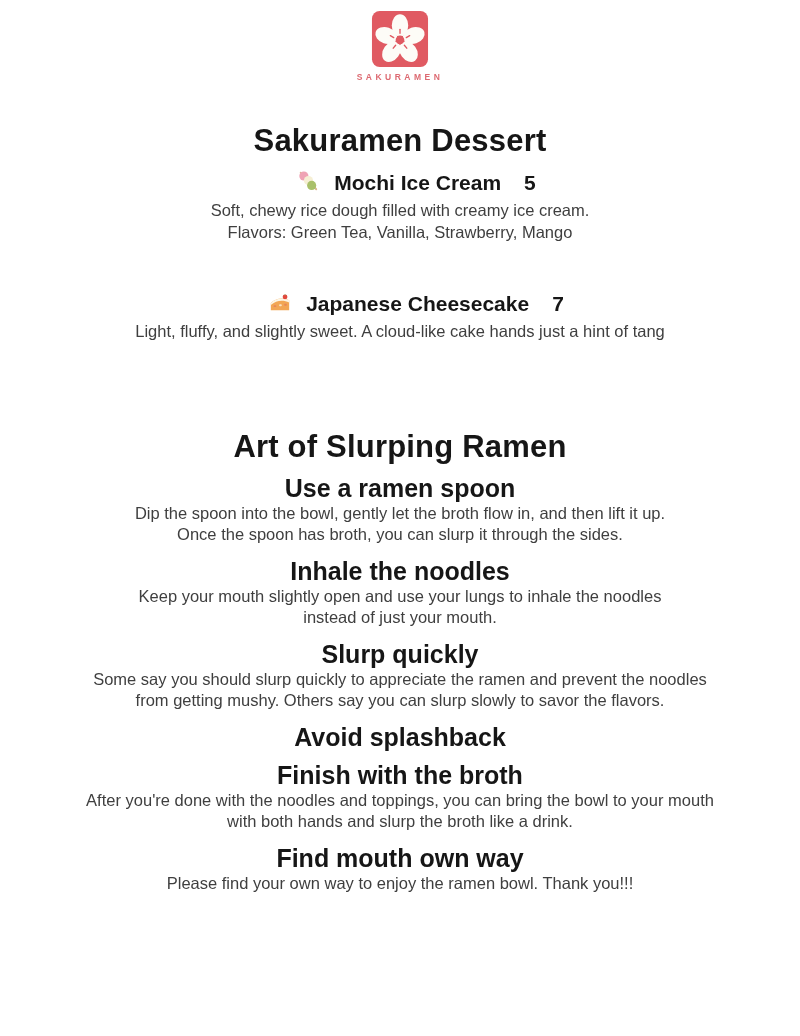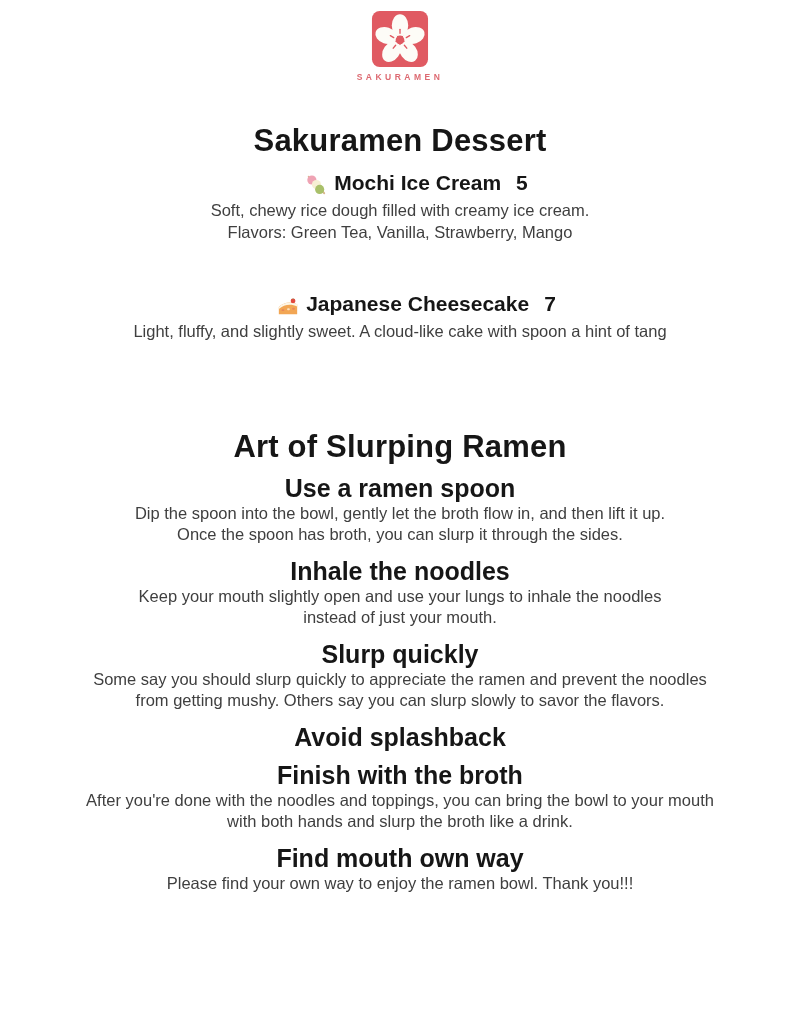--- a/index.html
+++ b/index.html
@@ -42,23 +42,23 @@
   
   .menu-item { margin-top: 14px; }
   .menu-item.second { margin-top: 48px; }
   .item-heading {
     margin: 0;
     font-size: 21px;
     line-height: 26px;
     font-weight: 700;
     color: #161616;
     display: flex;
-    align-items: flex-end;
+    align-items: flex-start;
     justify-content: center;
-    gap: 7px;
+    gap: 15px;
     padding-left: 33px;
   }
   .item-icon { width: 22px; height: 22px; flex: 0 0 auto; }
   .price { margin-left: 8px; }
   .item-desc, .section-body {
     margin: 3px auto 0 auto;
     font-size: 16.5px;
     line-height: 22px;
     color: #3f3f3f;
     white-space: pre-line;
@@ -126,21 +126,21 @@
         <path d="M2 13 C7 8 15 6.5 22 10 L22 12.5 C15 9 7.5 10.5 2 15.2 Z" fill="#fdf6e6"></path>
         <circle cx="17.5" cy="6.5" r="2.6" fill="#e2483d"></circle>
         <path d="M17.5 3.2 L18.2 4.6 L16.8 4.6 Z" fill="#7fb069"></path>
         <rect x="5" y="15.5" width="3" height="2" rx="1" fill="#e8865a"></rect>
         <rect x="11" y="14.5" width="3" height="2" rx="1" fill="#fbe3c0"></rect>
         <rect x="16.5" y="14" width="3" height="2" rx="1" fill="#e8865a"></rect>
       </svg>
       <span>Japanese Cheesecake</span>
       <span class="price">7</span>
     </h2>
-    <p class="item-desc">Light, fluffy, and slightly sweet. A cloud-like cake with spoon a hint of tang</p>
+    <p class="item-desc">Light, fluffy, and slightly sweet. A cloud-like cake hands just a hint of tang</p>
   </section>
 
   <h1 class="doc-title guide-title">Art of Slurping Ramen</h1>
 
   <section class="guide-section">
     <h2 class="section-heading">Use a ramen spoon</h2>
     <p class="section-body">Dip the spoon into the bowl, gently let the broth flow in, and then lift it up.
 Once the spoon has broth, you can slurp it through the sides.</p>
   </section>
 

